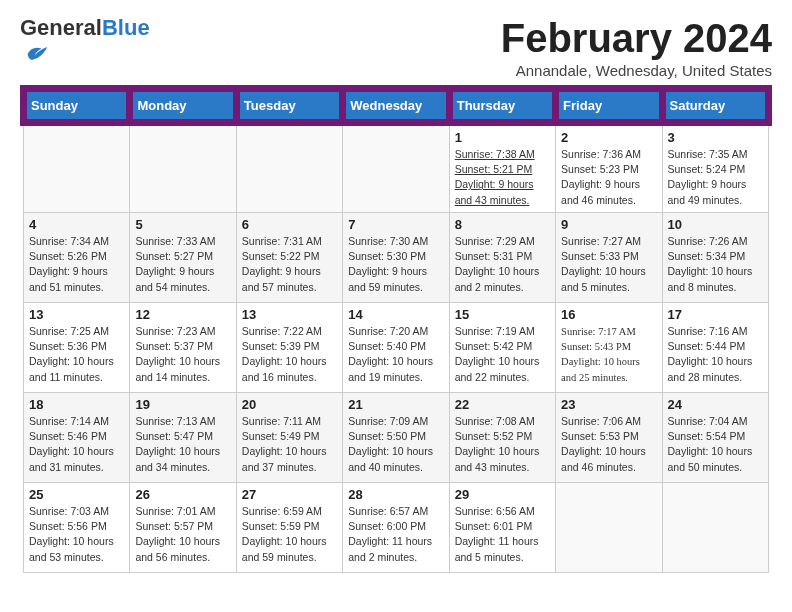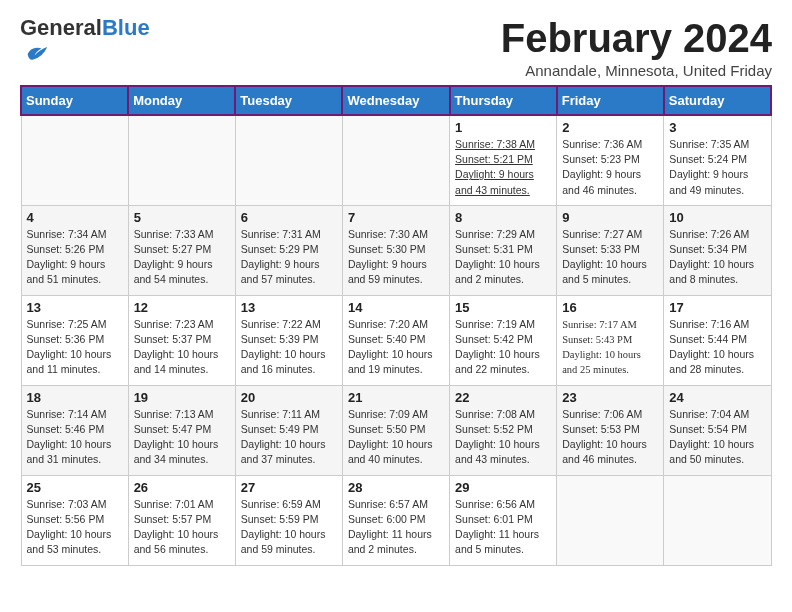--- a/index.html
+++ b/index.html
@@ -52,21 +52,21 @@
       border-collapse: collapse;
       table-layout: fixed;
     }
     thead tr th {
       background-color: #2a7ac7;
       color: #fff;
       font-size: 13px;
       font-weight: bold;
       padding: 6px 4px;
       text-align: left;
-      border: 2px solid #701a75;
+      border: 7px solid #701a75;
     }
     tbody tr td {
       vertical-align: top;
       border: 1px solid #ccc;
       padding: 4px 5px;
       font-size: 11px;
       color: #333;
       height: 90px;
       background: #fff;
     }
@@ -97,21 +97,21 @@
       <div class="logo-text">
         <span class="logo-general">General</span><span class="logo-blue">Blue</span>
       </div>
       <svg class="logo-bird" viewBox="0 0 40 40">
         <path d="M8 20 Q14 8 28 12 Q20 16 18 22 Q25 14 36 10 Q30 24 16 28 Q10 30 8 20Z" fill="#2a7ac7"></path>
       </svg>
     </div>
   </div>
   <div class="title-block">
     <div class="month-title">February 2024</div>
-    <div class="location">Annandale, Minnesota, United Friday</div>
+    <div class="location">Annandale, Wednesday, United States</div>
   </div>
 </div>
 
 <table>
   <thead>
     <tr id="weekday-header">
     <th>Sunday</th>
         <th>Monday</th>
         <th>Tuesday</th>
         <th>Wednesday</th>
@@ -159,21 +159,21 @@
         <td>
           <div class="day-number">5</div>
           <div class="day-info" style="white-space: pre-line;">Sunrise: 7:33 AM
 Sunset: 5:27 PM
 Daylight: 9 hours
 and 54 minutes.</div>
         </td>
         <td>
           <div class="day-number">6</div>
           <div class="day-info" style="white-space: pre-line;">Sunrise: 7:31 AM
-Sunset: 5:29 PM
+Sunset: 5:22 PM
 Daylight: 9 hours
 and 57 minutes.</div>
         </td>
         <td>
           <div class="day-number">7</div>
           <div class="day-info" style="white-space: pre-line;">Sunrise: 7:30 AM
 Sunset: 5:30 PM
 Daylight: 9 hours
 and 59 minutes.</div>
         </td>

